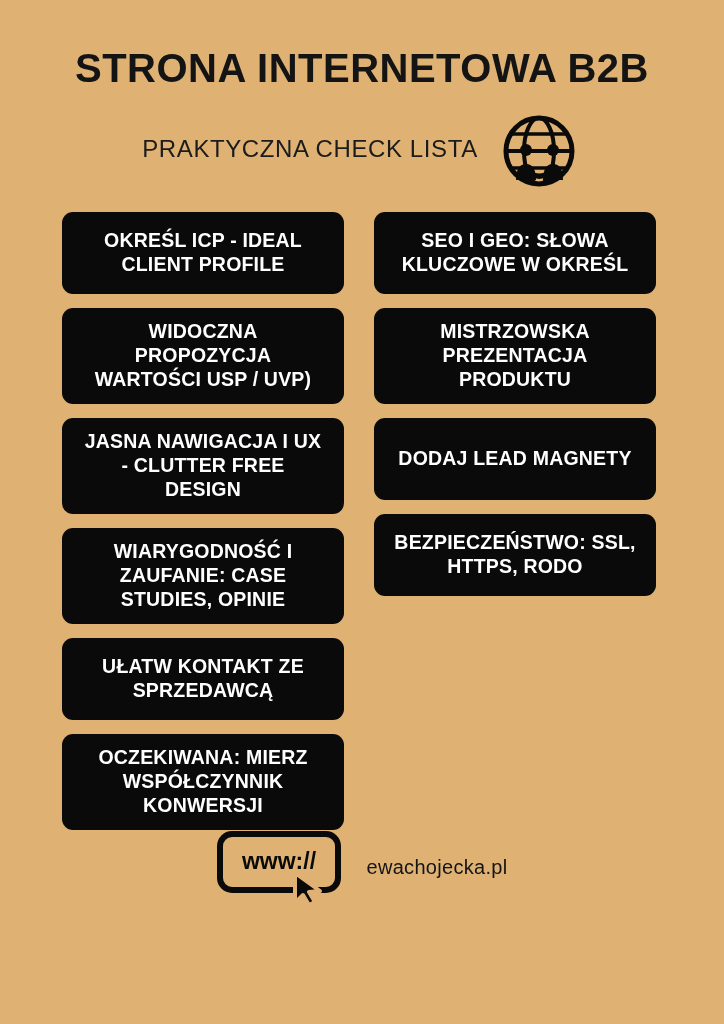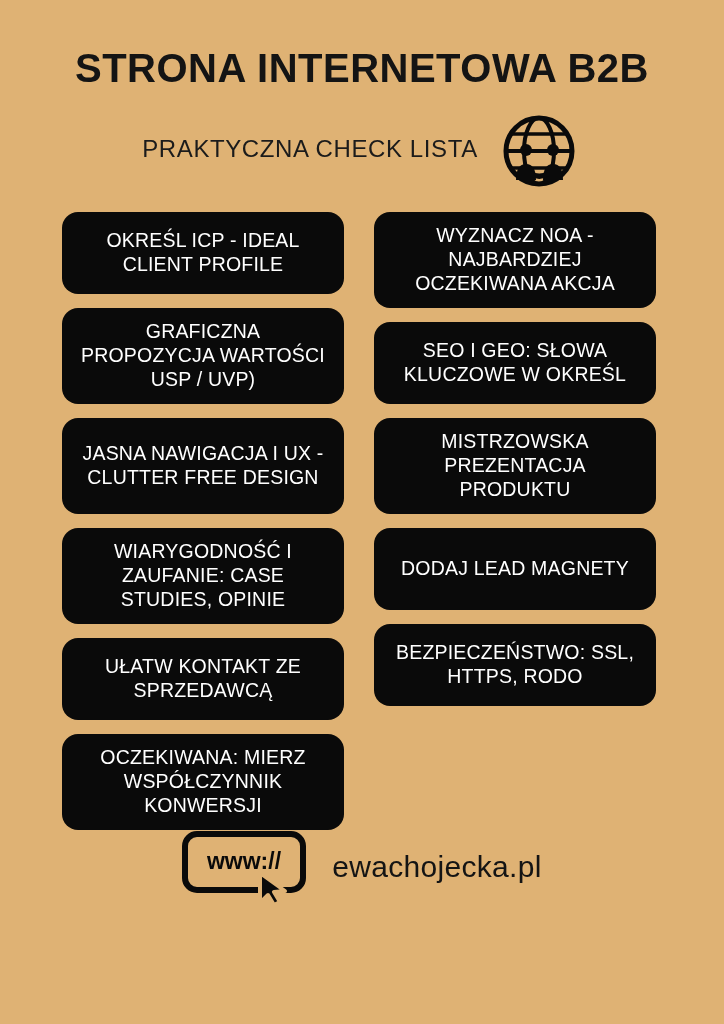--- a/index.html
+++ b/index.html
@@ -57,32 +57,33 @@
   .grid {
     margin: 26px auto 0 auto;
     width: 600px;
     display: grid;
     grid-template-columns: 282px 282px;
     column-gap: 30px;
     row-gap: 14px;
   }
   .card {
     background: #0a0a0a;
-    border-radius: 16px;
+    border-radius: 11px;
     color: #ffffff;
     display: flex;
     align-items: center;
     justify-content: center;
     text-align: center;
     font-size: 19.5px;
     line-height: 1.22;
     padding: 12px 19px;
     box-sizing: border-box;
     min-height: 86px;
     letter-spacing: 0.2px;
+    font-weight: bold;
   }
   .col-left .card { }
   .card.h3 { min-height: 96px; }
   .card.h2 { min-height: 82px; }
 
   .col {
     display: flex;
     flex-direction: column;
   }
   .col-left { gap: 14px; }
@@ -98,21 +99,21 @@
     justify-content: center;
     gap: 26px;
   }
   .www-badge {
     width: 124px;
     height: 72px;
     position: relative;
     flex: 0 0 auto;
   }
   .site {
-    font-size: 30px;
+    font-size: 20px;
     color: #141414;
     letter-spacing: 0.3px;
   }
 </style>
 </head>
 <body>
 
 <div class="poster">
 
   <div class="header">
@@ -137,39 +138,36 @@
       </div>
     </div>
   </div>
 
   <div class="grid">
     <div class="col col-left">
       <div class="card h2">
           <span>OKREŚL ICP - IDEAL CLIENT PROFILE</span>
         </div>
       <div class="card h3">
-          <span>GRAFICZNA PROPOZYCJA WARTOŚCI USP / UVP)</span>
+          <span>WIDOCZNA PROPOZYCJA WARTOŚCI USP / UVP)</span>
         </div>
       <div class="card h3">
           <span>JASNA NAWIGACJA I UX - CLUTTER FREE DESIGN</span>
         </div>
       <div class="card h3">
           <span>WIARYGODNOŚĆ I ZAUFANIE: CASE STUDIES, OPINIE</span>
         </div>
       <div class="card h2">
           <span>UŁATW KONTAKT ZE SPRZEDAWCĄ</span>
         </div>
       <div class="card h3">
           <span>OCZEKIWANA: MIERZ WSPÓŁCZYNNIK KONWERSJI</span>
         </div>
     </div>
     <div class="col col-right">
-      <div class="card h3">
-          <span>WYZNACZ NOA - NAJBARDZIEJ OCZEKIWANA AKCJA</span>
-        </div>
       <div class="card h2">
           <span>SEO I GEO: SŁOWA KLUCZOWE W OKREŚL</span>
         </div>
       <div class="card h3">
           <span>MISTRZOWSKA PREZENTACJA PRODUKTU</span>
         </div>
       <div class="card h2">
           <span>DODAJ LEAD MAGNETY</span>
         </div>
       <div class="card h2">

